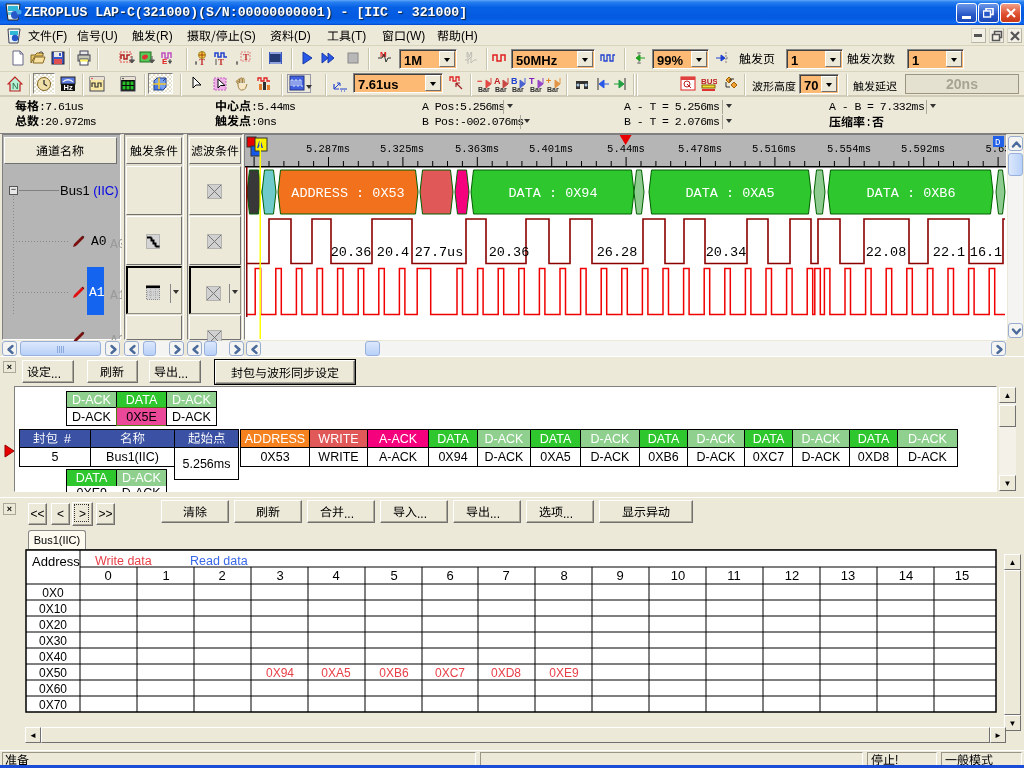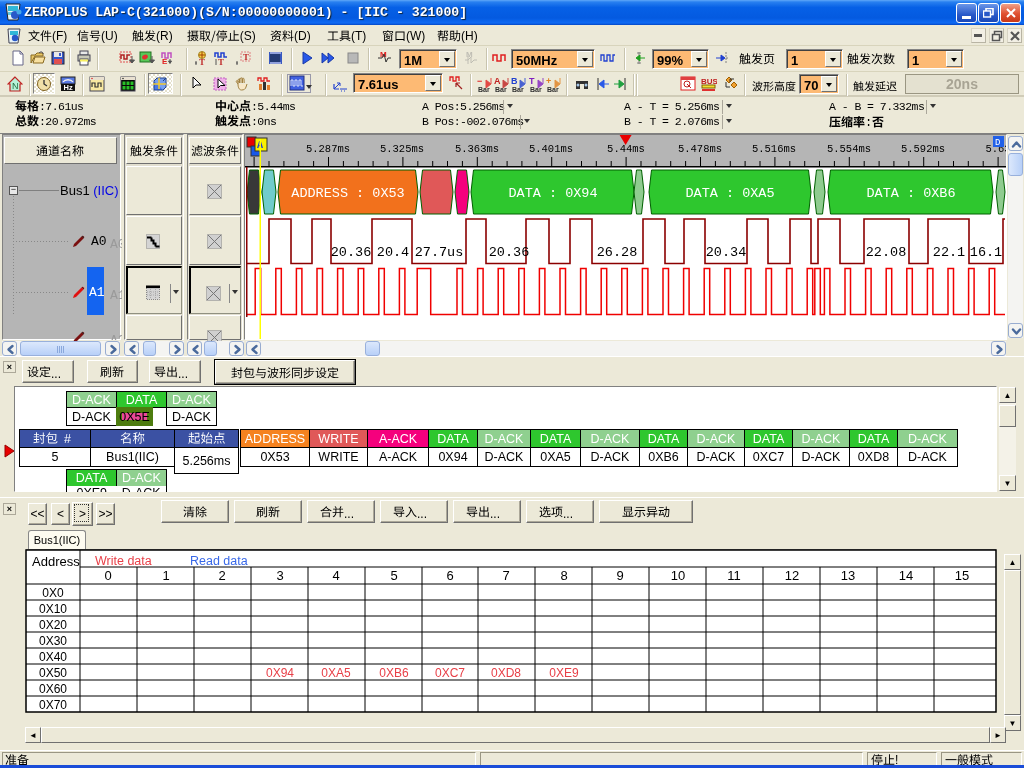--- a/index.html
+++ b/index.html
@@ -784,21 +784,21 @@
       </g>
     </svg></div>
 <div class="abs" style="left:14px;top:386px;width:983px;height:106px;background:#fff;border:1px solid;border-color:#808080 #fff #fff #808080"></div>
 <svg class="abs" style="left:4px;top:444px" width="11" height="14">
     <path d="M1 1l9 6-9 6z" fill="#e80000" stroke="#900"></path>
   </svg>
 <div class="abs" style="left:66px;top:391px;width:51px;height:17px;background:#8fd08f;border:1px solid #000;color:#fff;font:12.5px 'Liberation Sans';display:flex;align-items:center;justify-content:center">D-ACK</div>
 <div class="abs" style="left:116px;top:391px;width:51px;height:17px;background:#2ec72e;border:1px solid #000;color:#fff;font:12.5px 'Liberation Sans';display:flex;align-items:center;justify-content:center">DATA</div>
 <div class="abs" style="left:166px;top:391px;width:51px;height:17px;background:#8fd08f;border:1px solid #000;color:#fff;font:12.5px 'Liberation Sans';display:flex;align-items:center;justify-content:center">D-ACK</div>
 <div class="abs" style="left:66px;top:407px;width:51px;height:19px;background:#fff;border:1px solid #000;color:#000;font:12.5px 'Liberation Sans';display:flex;align-items:center;justify-content:center">D-ACK</div>
-<div class="abs" style="left:116px;top:407px;width:37px;height:19px;background:#ec4899;border:6px solid #4d7c0f;color:#000;font:12.5px 'Liberation Sans';display:flex;align-items:center;justify-content:center">0X5E</div>
+<div class="abs" style="left:116px;top:407px;width:51px;height:19px;background:#ec4899;border:1px solid #4d7c0f;color:#000;font:12.5px 'Liberation Sans';display:flex;align-items:center;justify-content:center">0X5E</div>
 <div class="abs" style="left:166px;top:407px;width:51px;height:19px;background:#fff;border:1px solid #000;color:#000;font:12.5px 'Liberation Sans';display:flex;align-items:center;justify-content:center">D-ACK</div>
 <div class="abs" style="left:19px;top:429px;width:72px;height:19px;background:#3b51a3;border:1px solid #000"></div>
 <div class="abs" style="left:90px;top:429px;width:85px;height:19px;background:#3b51a3;border:1px solid #000"></div>
 <div class="abs" style="left:174px;top:429px;width:65px;height:19px;background:#3b51a3;border:1px solid #000"></div>
 <div style="position:absolute;left:33px;top:432px;"><svg width="25.0" height="13.8" style="overflow:visible">
       <g fill="#fff" transform="translate(0,10.75) scale(0.012500,-0.012500)">
         <path transform="translate(0,0)" d="M553 419C588 344 631 245 650 186L719 215C698 271 653 369 617 441ZM786 830V605H514V533H786V18C786 1 779 -5 761 -5C744 -6 688 -6 625 -4C637 -25 650 -58 654 -78C737 -78 787 -75 817 -63C847 -51 860 -29 860 18V533H958V605H860V830ZM242 840V710H77V642H242V504H46V435H499V504H315V642H478V710H315V840ZM37 36 48 -38C172 -18 350 12 518 40L514 110L315 78V226H487V294H315V412H242V294H69V226H242V67Z"></path>
         <path transform="translate(1000,0)" d="M303 845C244 708 145 579 35 498C53 485 84 457 97 443C158 493 218 559 271 634H796C788 355 777 254 758 230C749 218 740 216 724 217C707 216 667 217 623 220C634 201 642 171 644 149C690 146 734 146 760 149C787 152 807 160 824 183C852 219 862 336 873 670C874 680 874 705 874 705H317C340 743 360 783 378 823ZM269 463H532V300H269ZM195 530V81C195 -32 242 -59 400 -59C435 -59 741 -59 780 -59C916 -59 945 -21 961 111C939 115 907 127 888 139C878 34 864 12 778 12C712 12 447 12 395 12C288 12 269 26 269 81V233H605V530Z"></path>
       </g>
     </svg></div>
@@ -824,21 +824,21 @@
 <div class="abs" style="left:530px;top:429px;width:51px;height:19px;background:#2ec72e;border:1px solid #000;color:#fff;font:12.5px 'Liberation Sans';display:flex;align-items:center;justify-content:center">DATA</div>
 <div class="abs" style="left:580px;top:429px;width:60px;height:19px;background:#8fd08f;border:1px solid #000;color:#fff;font:12.5px 'Liberation Sans';display:flex;align-items:center;justify-content:center">D-ACK</div>
 <div class="abs" style="left:639px;top:429px;width:49px;height:19px;background:#2ec72e;border:1px solid #000;color:#fff;font:12.5px 'Liberation Sans';display:flex;align-items:center;justify-content:center">DATA</div>
 <div class="abs" style="left:687px;top:429px;width:58px;height:19px;background:#8fd08f;border:1px solid #000;color:#fff;font:12.5px 'Liberation Sans';display:flex;align-items:center;justify-content:center">D-ACK</div>
 <div class="abs" style="left:744px;top:429px;width:49px;height:19px;background:#2ec72e;border:1px solid #000;color:#fff;font:12.5px 'Liberation Sans';display:flex;align-items:center;justify-content:center">DATA</div>
 <div class="abs" style="left:792px;top:429px;width:58px;height:19px;background:#8fd08f;border:1px solid #000;color:#fff;font:12.5px 'Liberation Sans';display:flex;align-items:center;justify-content:center">D-ACK</div>
 <div class="abs" style="left:849px;top:429px;width:49px;height:19px;background:#2ec72e;border:1px solid #000;color:#fff;font:12.5px 'Liberation Sans';display:flex;align-items:center;justify-content:center">DATA</div>
 <div class="abs" style="left:897px;top:429px;width:61px;height:19px;background:#8fd08f;border:1px solid #000;color:#fff;font:12.5px 'Liberation Sans';display:flex;align-items:center;justify-content:center">D-ACK</div>
 <div class="abs" style="left:19px;top:447px;width:72px;height:20px;background:#fff;border:1px solid #000;color:#000;font:12.5px 'Liberation Sans';display:flex;align-items:center;justify-content:center">5</div>
 <div class="abs" style="left:90px;top:447px;width:85px;height:20px;background:#fff;border:1px solid #000;color:#000;font:12.5px 'Liberation Sans';display:flex;align-items:center;justify-content:center">Bus1(IIC)</div>
-<div class="abs" style="left:174px;top:447px;width:65px;height:27px;background:#fff;border:1px solid #000;color:#000;font:12.5px 'Liberation Sans';display:flex;align-items:center;justify-content:center">5.256ms</div>
+<div class="abs" style="left:174px;top:447px;width:65px;height:33px;background:#fff;border:1px solid #000;color:#000;font:12.5px 'Liberation Sans';display:flex;align-items:center;justify-content:center">5.256ms</div>
 <div class="abs" style="left:240px;top:447px;width:70px;height:20px;background:#fff;border:1px solid #000;color:#000;font:12.5px 'Liberation Sans';display:flex;align-items:center;justify-content:center">0X53</div>
 <div class="abs" style="left:309px;top:447px;width:59px;height:20px;background:#fff;border:1px solid #000;color:#000;font:12.5px 'Liberation Sans';display:flex;align-items:center;justify-content:center">WRITE</div>
 <div class="abs" style="left:367px;top:447px;width:62px;height:20px;background:#fff;border:1px solid #000;color:#000;font:12.5px 'Liberation Sans';display:flex;align-items:center;justify-content:center">A-ACK</div>
 <div class="abs" style="left:428px;top:447px;width:50px;height:20px;background:#fff;border:1px solid #000;color:#000;font:12.5px 'Liberation Sans';display:flex;align-items:center;justify-content:center">0X94</div>
 <div class="abs" style="left:477px;top:447px;width:54px;height:20px;background:#fff;border:1px solid #000;color:#000;font:12.5px 'Liberation Sans';display:flex;align-items:center;justify-content:center">D-ACK</div>
 <div class="abs" style="left:530px;top:447px;width:51px;height:20px;background:#fff;border:1px solid #000;color:#000;font:12.5px 'Liberation Sans';display:flex;align-items:center;justify-content:center">0XA5</div>
 <div class="abs" style="left:580px;top:447px;width:60px;height:20px;background:#fff;border:1px solid #000;color:#000;font:12.5px 'Liberation Sans';display:flex;align-items:center;justify-content:center">D-ACK</div>
 <div class="abs" style="left:639px;top:447px;width:49px;height:20px;background:#fff;border:1px solid #000;color:#000;font:12.5px 'Liberation Sans';display:flex;align-items:center;justify-content:center">0XB6</div>
 <div class="abs" style="left:687px;top:447px;width:58px;height:20px;background:#fff;border:1px solid #000;color:#000;font:12.5px 'Liberation Sans';display:flex;align-items:center;justify-content:center">D-ACK</div>
 <div class="abs" style="left:744px;top:447px;width:49px;height:20px;background:#fff;border:1px solid #000;color:#000;font:12.5px 'Liberation Sans';display:flex;align-items:center;justify-content:center">0XC7</div>

